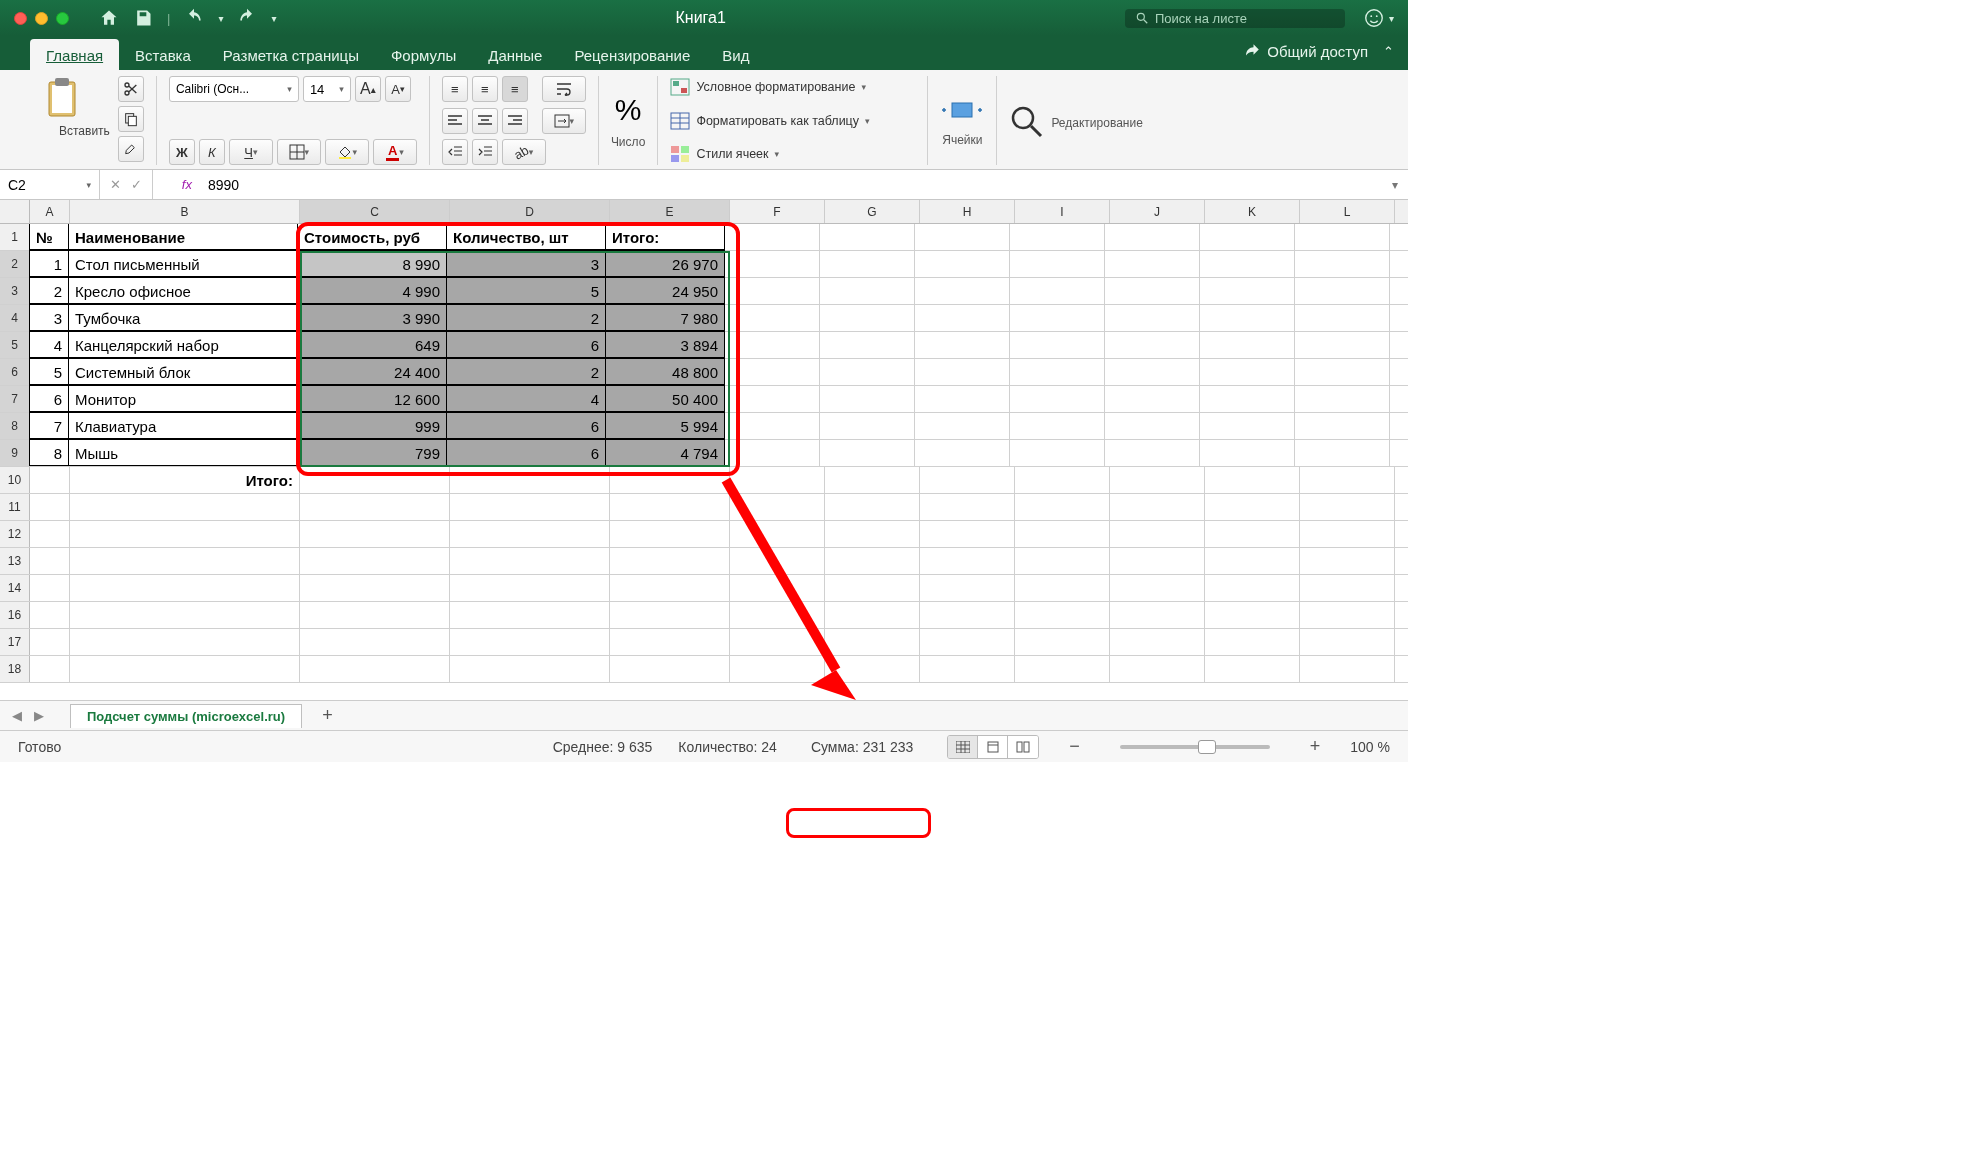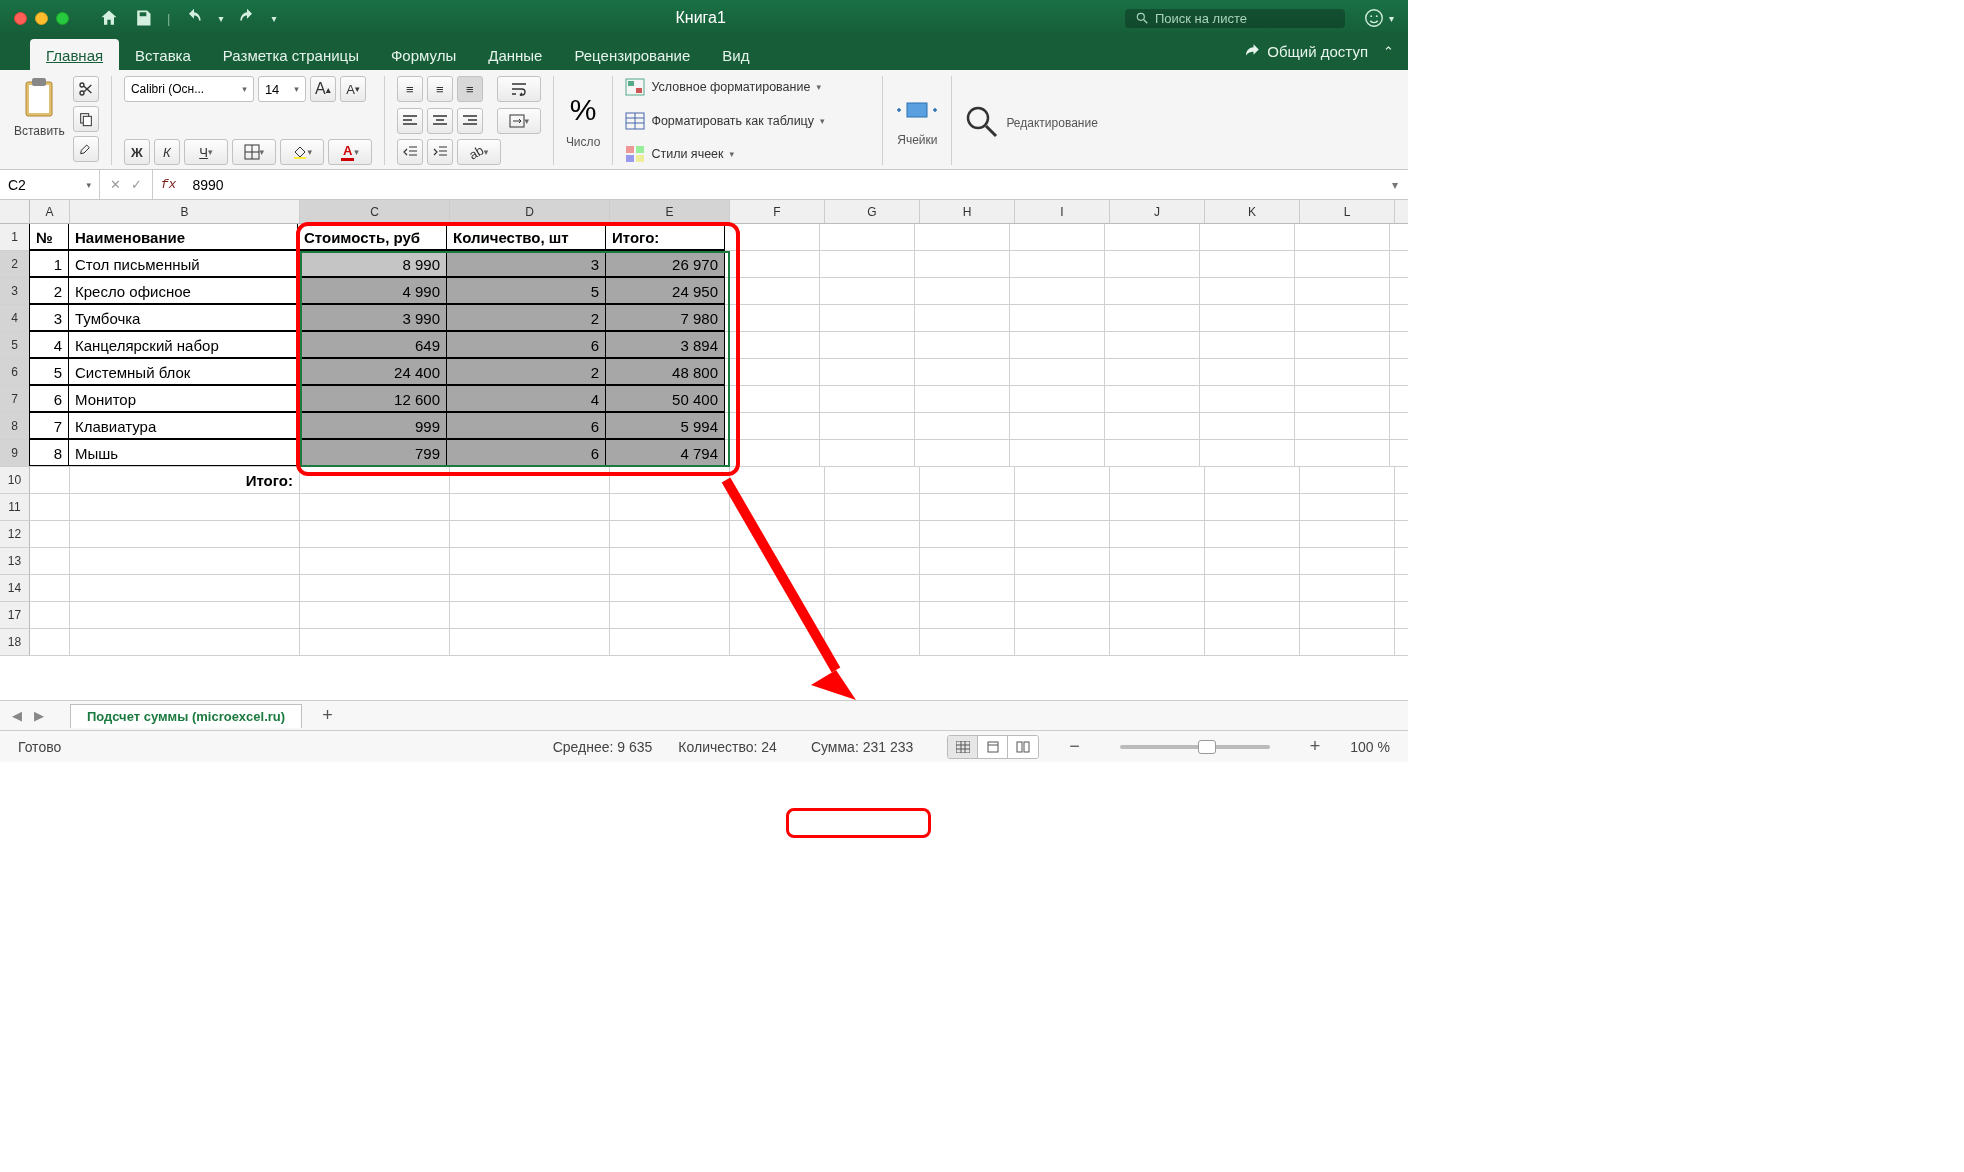--- a/index.html
+++ b/index.html
@@ -26,35 +26,35 @@
 .collapse { position: absolute; right: 14px; top: 8px; color: #e6f4ec; }
 
 
 .ribbon { height: 100px; background: #f5f5f5; border-bottom: 1.5px solid #c7c7c7; display: flex; padding: 6px 10px 4px; gap: 0; }
 .group { border-right: 1px solid #d0d0d0; padding: 0 12px; display: flex; flex-direction: column; justify-content: space-between; position: relative; }
 .group:last-child { border-right: none; }
 .grouplabel { font-size: 12px; color: #555; text-align: center; margin-top: 4px; }
 .group-row { display: flex; gap: 4px; align-items: center; }
 .gbtn { border: 1px solid #c2c2c2; background: linear-gradient(#fdfdfd,#eaeaea); border-radius: 3px; padding: 2px 4px; min-width: 26px; height: 26px; display: flex; align-items: center; justify-content: center; font-size: 13px; color: #333; cursor: pointer; }
 .gbtn.wide { min-width: 44px; }
-.biglabel { font-size: 12px; color: #444; margin-top: 4px; }
+.biglabel { font-size: 12px; color: #444; margin-top: 4px; margin-left: 45px; }
 .fontbox { width: 130px; height: 26px; border: 1px solid #c2c2c2; background: #fff; font-size: 12px; padding: 0 6px; display: flex; align-items: center; justify-content: space-between; border-radius: 3px; }
 .sizbox { width: 48px; height: 26px; border: 1px solid #c2c2c2; background: #fff; font-size: 13px; padding: 0 6px; display: flex; align-items: center; justify-content: space-between; border-radius: 3px; }
 .dd { font-size: 9px; color: #666; }
 .stylesrow { display: flex; gap: 6px; align-items: center; font-size: 12.5px; color: #333; padding: 2px 0; }
 .stylesrow .sicon { width: 20px; height: 18px; display: inline-block; }
 
 .paste-big { display:flex; flex-direction:column; align-items:center; gap:2px; }
 .clipboard-svg { width: 34px; height: 42px; }
 
 
 .fbar { height: 30px; display: flex; align-items: center; border-bottom: 1.5px solid #c7c7c7; background: #fff; }
 .namebox { width: 100px; height: 100%; border-right: 1px solid #ccc; display: flex; align-items: center; padding: 0 8px; justify-content: space-between; font-size: 14px; }
 .fb-btns { display: flex; gap: 10px; padding: 0 10px; border-right: 1px solid #ccc; height: 100%; align-items: center; color: #888; }
-.fx { font-style: italic; font-family: Liberation Mono, monospace; color: #7f1d1d; padding: 0 8px; }
+.fx { font-style: italic; font-family: Liberation Sans, sans-serif; color: #a21caf; padding: 0 8px; margin-left: 21px; }
 .fval { padding: 0 8px; font-size: 14px; }
 .fb-expand { margin-left:auto; padding-right:10px; color:#777; font-size:12px; }
 
 
 .grid-area { position: relative; height: 500px; overflow: hidden; background: #fff; }
 .colheads { display: flex; position: sticky; top: 0; background: #f0f0f0; height: 24px; border-bottom: 1px solid #bbb; }
 .corner { width: 30px; border-right: 1px solid #bbb; background: #f0f0f0; }
 .ch { border-right: 1px solid #ccc; text-align: center; font-size: 12px; color: #333; line-height: 24px; background: #f0f0f0; }
 .ch.sel { background: #d4d4d4; }
 .gridbody { display: flex; flex-direction: column; }
@@ -575,20 +575,35 @@
         <div class="cell wE"></div>
         <div class="cell wR"></div>
         <div class="cell wR"></div>
         <div class="cell wR"></div>
         <div class="cell wR"></div>
         <div class="cell wR"></div>
         <div class="cell wR"></div>
         <div class="cell wR"></div>
       </div>
       <div class="grow">
+        <div class="rh">16</div>
+        <div class="cell wA"></div>
+        <div class="cell wB"></div>
+        <div class="cell wC"></div>
+        <div class="cell wD"></div>
+        <div class="cell wE"></div>
+        <div class="cell wR"></div>
+        <div class="cell wR"></div>
+        <div class="cell wR"></div>
+        <div class="cell wR"></div>
+        <div class="cell wR"></div>
+        <div class="cell wR"></div>
+        <div class="cell wR"></div>
+      </div>
+      <div class="grow">
         <div class="rh">17</div>
         <div class="cell wA"></div>
         <div class="cell wB"></div>
         <div class="cell wC"></div>
         <div class="cell wD"></div>
         <div class="cell wE"></div>
         <div class="cell wR"></div>
         <div class="cell wR"></div>
         <div class="cell wR"></div>
         <div class="cell wR"></div>

